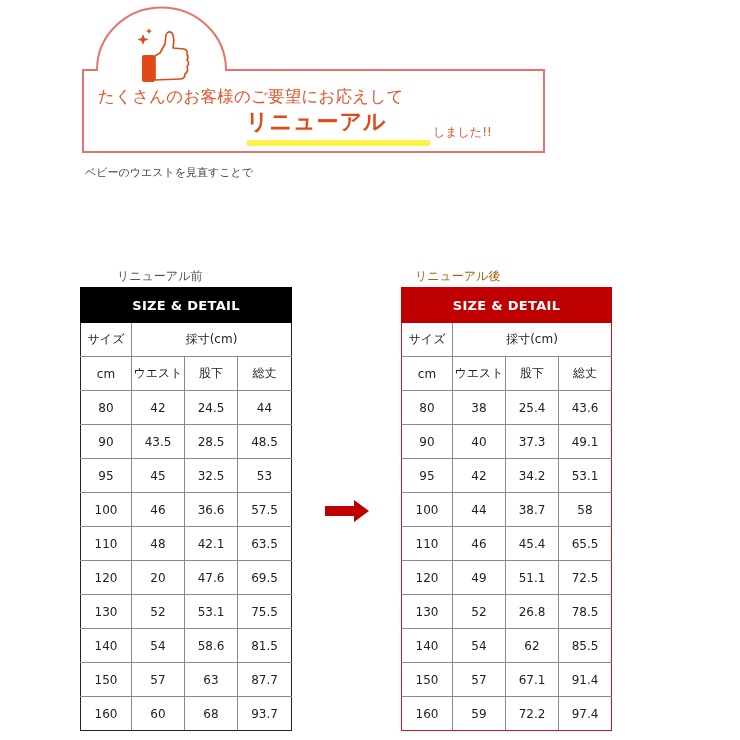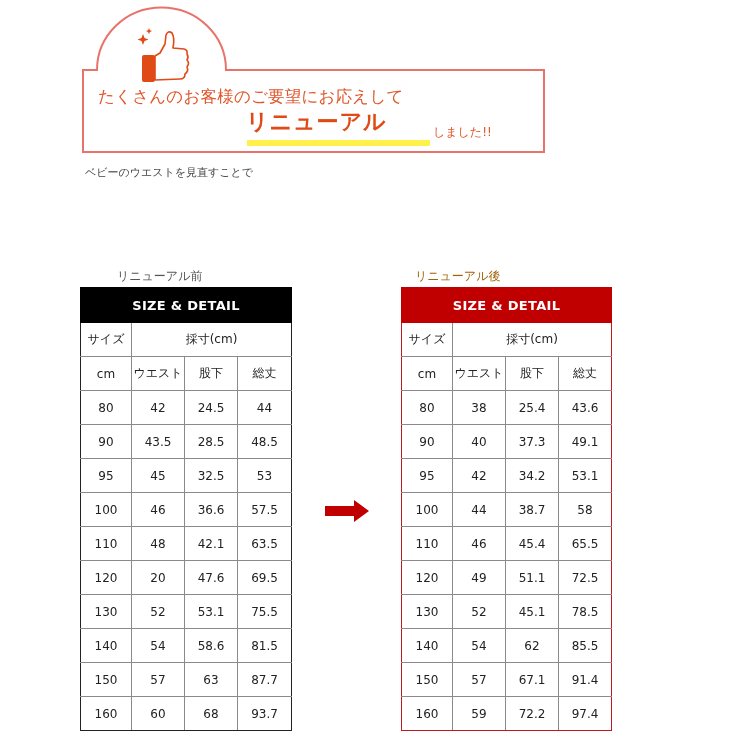--- a/index.html
+++ b/index.html
@@ -215,21 +215,21 @@
       </tr>
   <tr>
         <td>120</td>
         <td>49</td>
         <td>51.1</td>
         <td>72.5</td>
       </tr>
   <tr>
         <td>130</td>
         <td>52</td>
-        <td>45.1</td>
+        <td>26.8</td>
         <td>78.5</td>
       </tr>
   <tr>
         <td>140</td>
         <td>54</td>
         <td>62</td>
         <td>85.5</td>
       </tr>
   <tr>
         <td>150</td>

